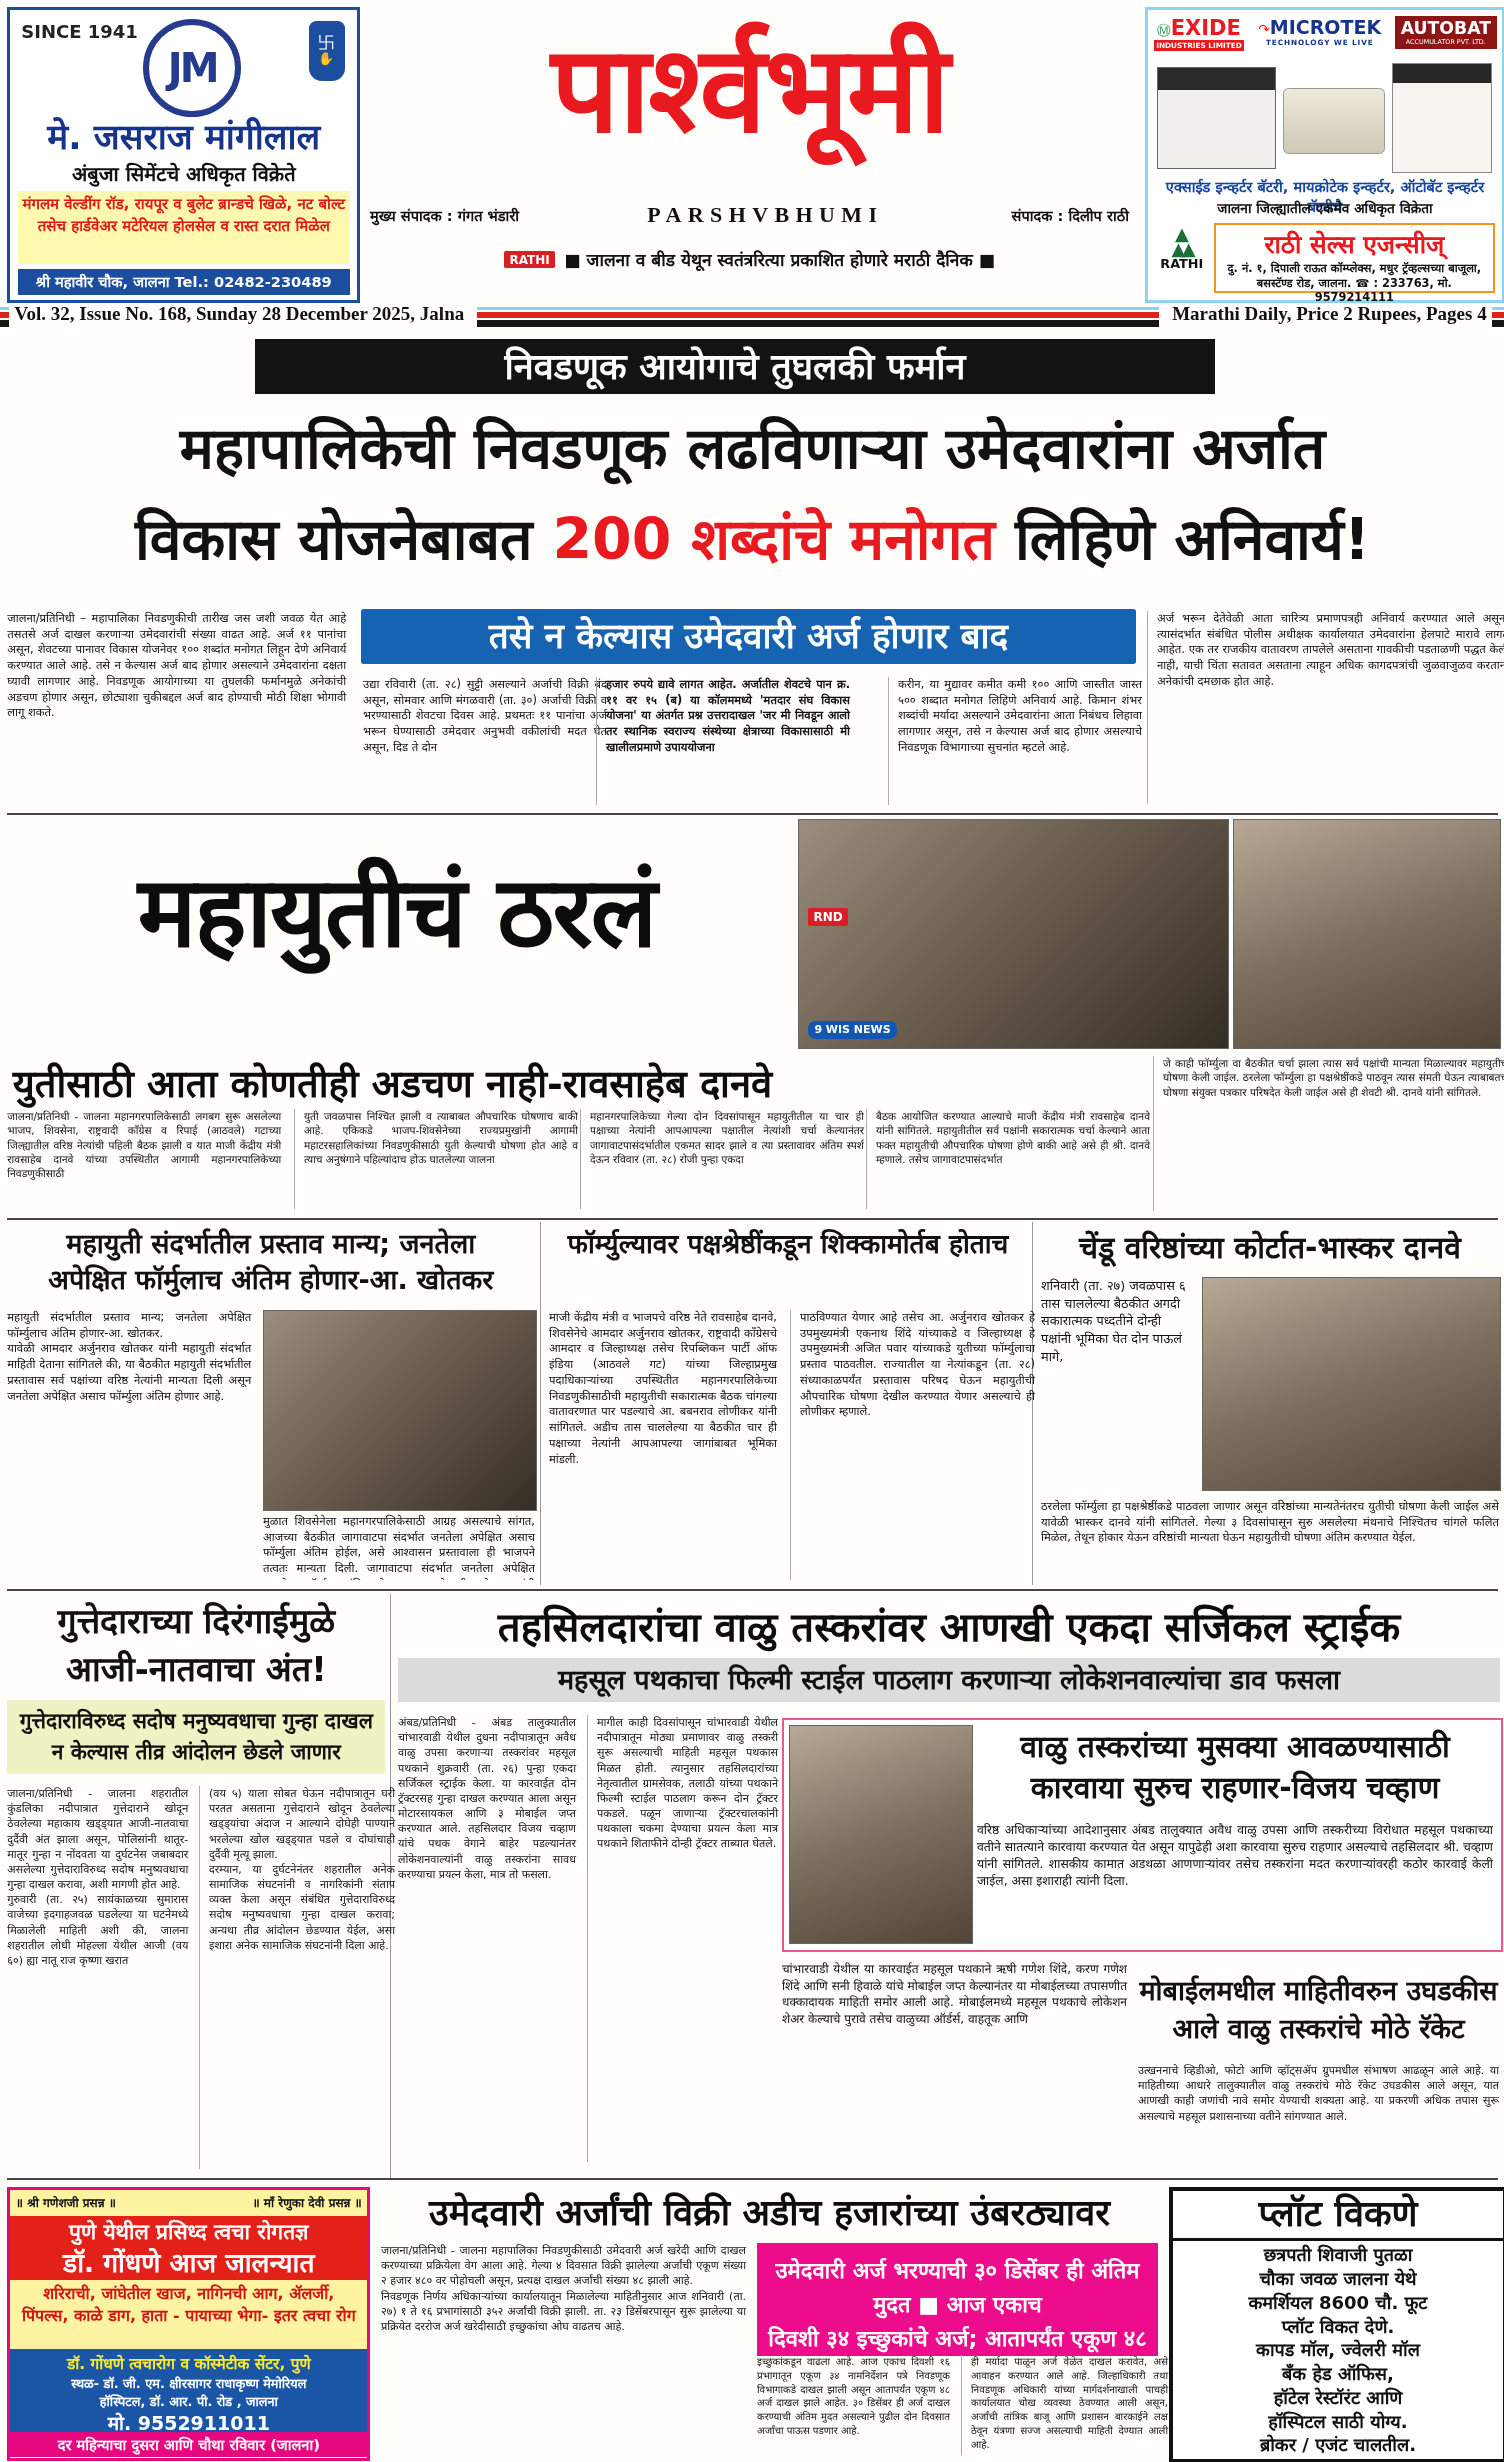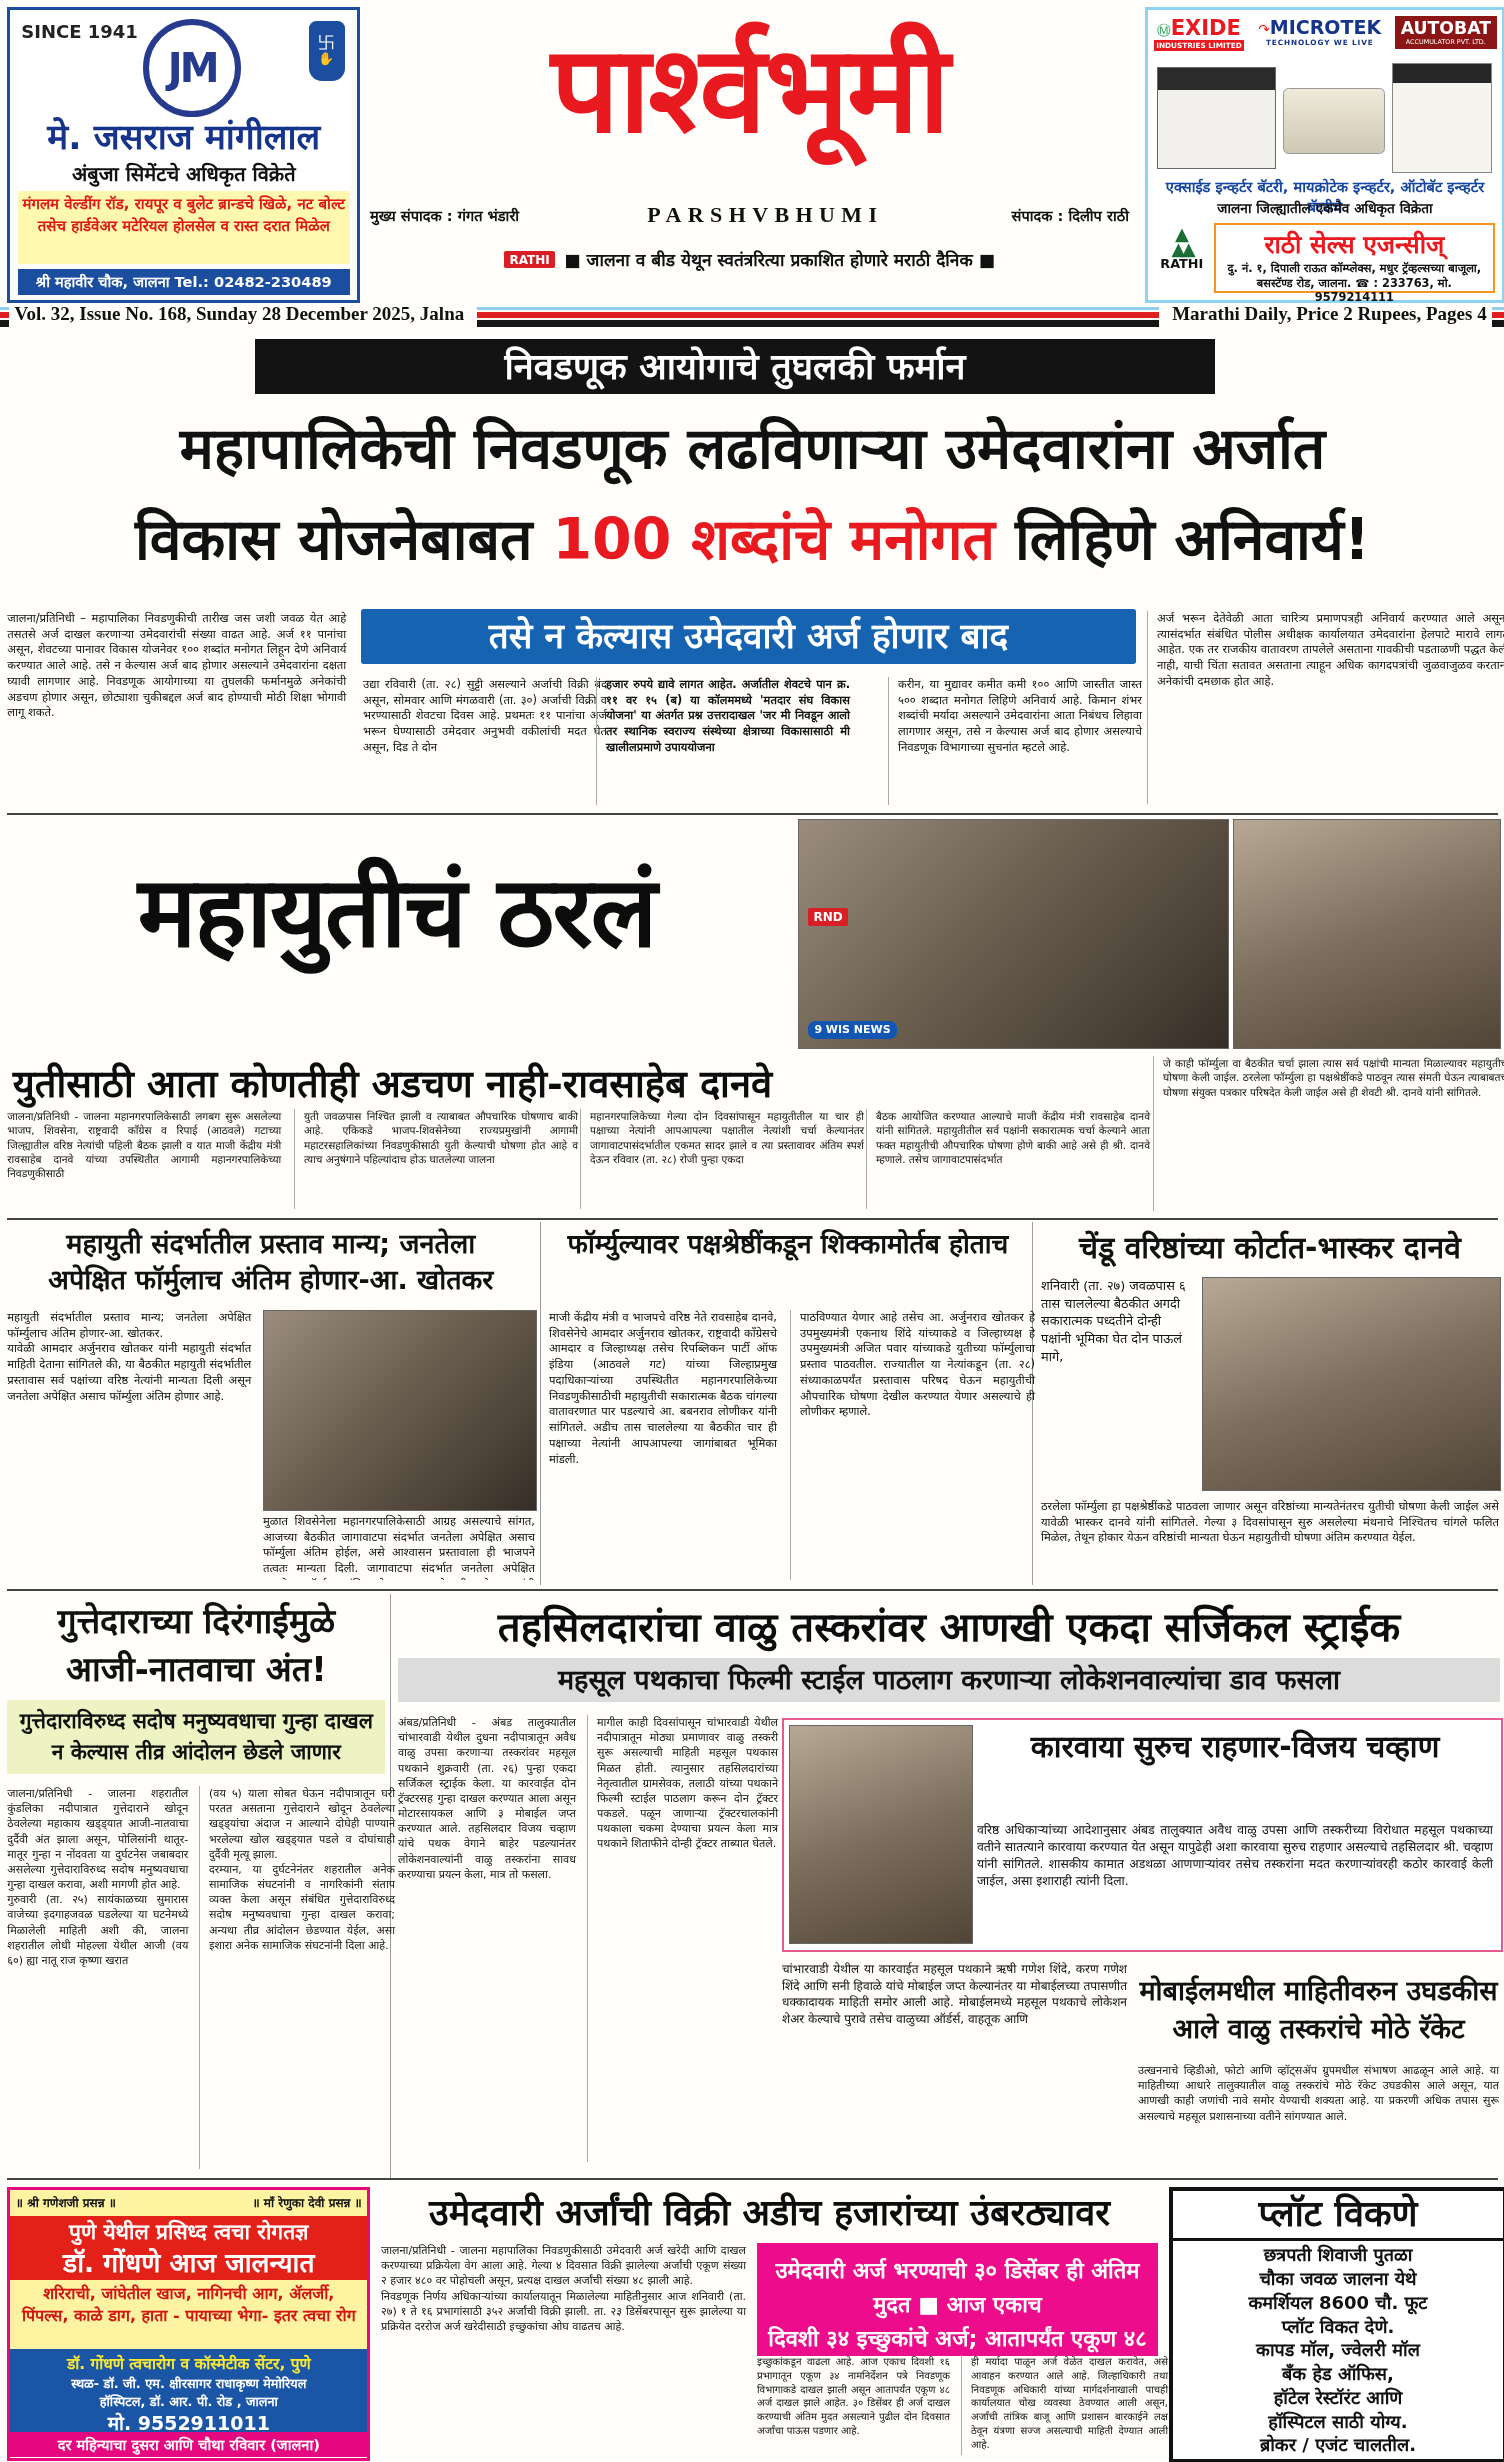--- a/index.html
+++ b/index.html
@@ -94,21 +94,21 @@
     <div class="abs" style="left:0;right:0;top:9px;height:6.4px;background:#e02020;"></div>
     <div class="abs" style="left:0;right:0;top:17.3px;height:6.4px;background:#161616;"></div>
     <span class="abs b serif" style="left:9px;top:0;font-size:19px;background:#fffefb;padding:0 12.8px 1.8px 5.5px;">Vol. 32, Issue No. 168, Sunday 28 December 2025, Jalna</span>
     <span class="abs b serif" style="right:12.8px;top:0;font-size:19px;background:#fffefb;padding:0 5.5px 1.8px 12.8px;">Marathi Daily, Price 2 Rupees, Pages 4</span>
   </div>
 
   <div class="abs ctr xb" style="left:255px;top:339px;width:960px;height:55px;background:#131313;color:#fff;font-size:36px;line-height:55px;">निवडणूक आयोगाचे तुघलकी फर्मान</div>
 
   <div class="abs ctr xb" style="left:0;right:0;top:407px;font-size:57px;color:#111;">महापालिकेची निवडणूक लढविणाऱ्या उमेदवारांना अर्जात</div>
   <div class="abs ctr xb" style="left:0;right:0;top:498px;font-size:57px;color:#111;">
-    <span>विकास योजनेबाबत </span><span style="color:#e8191f;">100 शब्दांचे मनोगत</span><span> लिहिणे अनिवार्य!</span>
+    <span>विकास योजनेबाबत </span><span style="color:#e8191f;">200 शब्दांचे मनोगत</span><span> लिहिणे अनिवार्य!</span>
   </div>
 
   <div class="abs ctr xb" style="left:361px;top:609px;width:775px;height:55px;background:#1563b1;color:#fff;font-size:35px;line-height:55px;border-radius:2.7px;">तसे न केल्यास उमेदवारी अर्ज होणार बाद</div>
   <div class="abs body-txt just" style="left:7.3px;top:611px;width:339px;height:193px;">जालना/प्रतिनिधी – महापालिका निवडणुकीची तारीख जस जशी जवळ येत आहे तसतसे अर्ज दाखल करणाऱ्या उमेदवारांची संख्या वाढत आहे. अर्ज ११ पानांचा असून, शेवटच्या पानावर विकास योजनेवर १०० शब्दांत मनोगत लिहून देणे अनिवार्य करण्यात आले आहे. तसे न केल्यास अर्ज बाद होणार असल्याने उमेदवारांना दक्षता घ्यावी लागणार आहे. निवडणूक आयोगाच्या या तुघलकी फर्मानमुळे अनेकांची अडचण होणार असून, छोट्याशा चुकीबद्दल अर्ज बाद होण्याची मोठी शिक्षा भोगावी लागू शकते.</div>
   <div class="abs body-txt just" style="left:363px;top:677px;width:244px;height:128px;">उद्या रविवारी (ता. २८) सुट्टी असल्याने अर्जाची विक्री बंद असून, सोमवार आणि मंगळवारी (ता. ३०) अर्जाची विक्री व भरण्यासाठी शेवटचा दिवस आहे. प्रथमतः ११ पानांचा अर्ज भरून घेण्यासाठी उमेदवार अनुभवी वकीलांची मदत घेत असून, दिड ते दोन</div>
   <div class="abs body-txt just" style="left:596px;top:677px;width:244px;height:128px;border-left:0.9px solid #aaa;padding-left:9px;font-weight:bold;">हजार रुपये द्यावे लागत आहेत. अर्जातील शेवटचे पान क्र. ११ वर १५ (ब) या कॉलममध्ये 'मतदार संघ विकास योजना' या अंतर्गत प्रश्न उत्तरादाखल 'जर मी निवडून आलो तर स्थानिक स्वराज्य संस्थेच्या क्षेत्राच्या विकासासाठी मी खालीलप्रमाणे उपाययोजना</div>
   <div class="abs body-txt just" style="left:888px;top:677px;width:244px;height:128px;border-left:0.9px solid #aaa;padding-left:9px;">करीन, या मुद्यावर कमीत कमी १०० आणि जास्तीत जास्त ५०० शब्दात मनोगत लिहिणे अनिवार्य आहे. किमान शंभर शब्दांची मर्यादा असल्याने उमेदवारांना आता निबंधच लिहावा लागणार असून, तसे न केल्यास अर्ज बाद होणार असल्याचे निवडणूक विभागाच्या सुचनांत म्हटले आहे.</div>
   <div class="abs body-txt just" style="left:1147px;top:611px;width:352px;height:193px;border-left:0.9px solid #aaa;padding-left:9px;">अर्ज भरून देतेवेळी आता चारित्र्य प्रमाणपत्रही अनिवार्य करण्यात आले असून, त्यासंदर्भात संबंधित पोलीस अधीक्षक कार्यालयात उमेदवारांना हेलपाटे मारावे लागत आहेत. एक तर राजकीय वातावरण तापलेले असताना गावकीची पडताळणी पद्धत केली नाही, याची चिंता सतावत असताना त्याहून अधिक कागदपत्रांची जुळवाजुळव करताना अनेकांची दमछाक होत आहे.</div>
 
   <div class="hr" style="top:813px;"></div>
@@ -167,20 +167,21 @@
     दरम्यान, या दुर्घटनेनंतर शहरातील अनेक सामाजिक संघटनांनी व नागरिकांनी संताप व्यक्त केला असून संबंधित गुत्तेदाराविरुध्द सदोष मनुष्यवधाचा गुन्हा दाखल करावा; अन्यथा तीव्र आंदोलन छेडण्यात येईल, असा इशारा अनेक सामाजिक संघटनांनी दिला आहे.</div>
 
   <div class="abs ctr xb" style="left:398px;top:1598px;width:1102px;font-size:40px;color:#0c0c0c;">तहसिलदारांचा वाळु तस्करांवर आणखी एकदा सर्जिकल स्ट्राईक</div>
   <div class="abs ctr xb" style="left:398px;top:1658px;width:1102px;background:#dcdcdc;font-size:27px;line-height:44px;height:44px;">महसूल पथकाचा फिल्मी स्टाईल पाठलाग करणाऱ्या लोकेशनवाल्यांचा डाव फसला</div>
   <div class="abs body-txt just" style="left:398px;top:1715px;width:178px;height:447px;font-size:11px;">अंबड/प्रतिनिधी - अंबड तालुक्यातील चांभारवाडी येथील दुधना नदीपात्रातून अवैध वाळु उपसा करणाऱ्या तस्करांवर महसूल पथकाने शुक्रवारी (ता. २६) पुन्हा एकदा सर्जिकल स्ट्राईक केला. या कारवाईत दोन ट्रॅक्टरसह गुन्हा दाखल करण्यात आला असून मोटारसायकल आणि ३ मोबाईल जप्त करण्यात आले. तहसिलदार विजय चव्हाण यांचे पथक वेगाने बाहेर पडल्यानंतर लोकेशनवाल्यांनी वाळु तस्करांना सावध करण्याचा प्रयत्न केला, मात्र तो फसला.</div>
   <div class="abs body-txt just" style="left:587px;top:1715px;width:181px;height:447px;font-size:11px;border-left:0.9px solid #aaa;padding-left:9px;">मागील काही दिवसांपासून चांभारवाडी येथील नदीपात्रातून मोठ्या प्रमाणावर वाळु तस्करी सुरू असल्याची माहिती महसूल पथकास मिळत होती. त्यानुसार तहसिलदारांच्या नेतृत्वातील ग्रामसेवक, तलाठी यांच्या पथकाने फिल्मी स्टाईल पाठलाग करून दोन ट्रॅक्टर पकडले. पळून जाणाऱ्या ट्रॅक्टरचालकांनी पथकाला चकमा देण्याचा प्रयत्न केला मात्र पथकाने शिताफीने दोन्ही ट्रॅक्टर ताब्यात घेतले.</div>
 
   <div class="abs" style="left:782px;top:1718px;width:717px;height:230px;border:2.7px solid #e75a8f;background:#fff;">
     <div class="abs photo2" style="left:4.6px;top:4.6px;width:182px;height:217px;"></div>
     <div class="abs ctr xb" style="left:193px;top:7.3px;width:516px;font-size:30px;line-height:1.35;">
+      <div>वाळु तस्करांच्या मुसक्या आवळण्यासाठी</div>
       <div>कारवाया सुरुच राहणार-विजय चव्हाण</div>
     </div>
     <div class="abs body-txt just" style="left:193px;top:102px;width:516px;height:120px;font-size:12.3px;overflow:hidden;">वरिष्ठ अधिकाऱ्यांच्या आदेशानुसार अंबड तालुक्यात अवैध वाळु उपसा आणि तस्करीच्या विरोधात महसूल पथकाच्या वतीने सातत्याने कारवाया करण्यात येत असून यापुढेही अशा कारवाया सुरुच राहणार असल्याचे तहसिलदार श्री. चव्हाण यांनी सांगितले. शासकीय कामात अडथळा आणणाऱ्यांवर तसेच तस्करांना मदत करणाऱ्यांवरही कठोर कारवाई केली जाईल, असा इशाराही त्यांनी दिला.</div>
   </div>
 
   <div class="abs body-txt just" style="left:782px;top:1961px;width:345px;height:208px;font-size:12px;">चांभारवाडी येथील या कारवाईत महसूल पथकाने ऋषी गणेश शिंदे, करण गणेश शिंदे आणि सनी हिवाळे यांचे मोबाईल जप्त केल्यानंतर या मोबाईलच्या तपासणीत धक्कादायक माहिती समोर आली आहे. मोबाईलमध्ये महसूल पथकाचे लोकेशन शेअर केल्याचे पुरावे तसेच वाळुच्या ऑर्डर्स, वाहतूक आणि</div>
   <div class="abs ctr xb" style="left:1138px;top:1972px;width:361px;font-size:27px;line-height:1.4;">
     <div>मोबाईलमधील माहितीवरुन उघडकीस</div>
     <div>आले वाळु तस्करांचे मोठे रॅकेट</div>
   </div>

